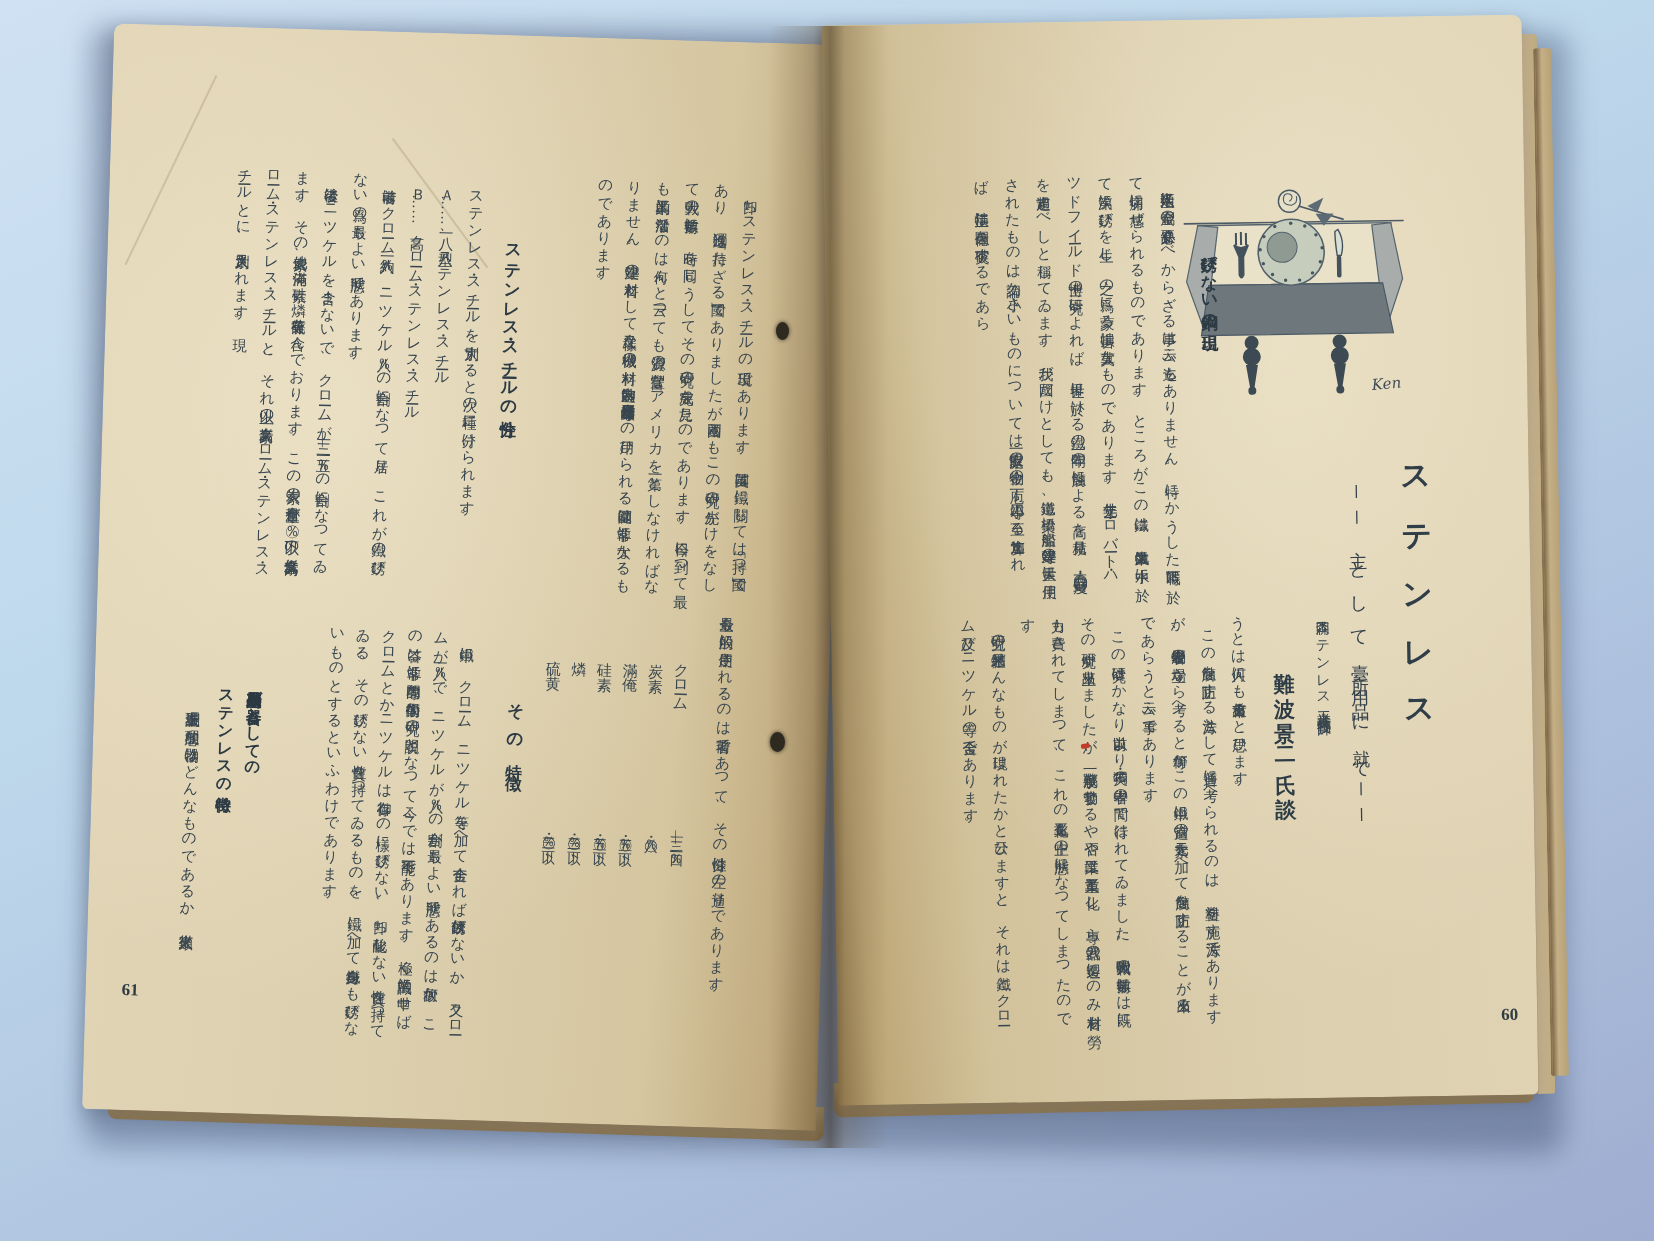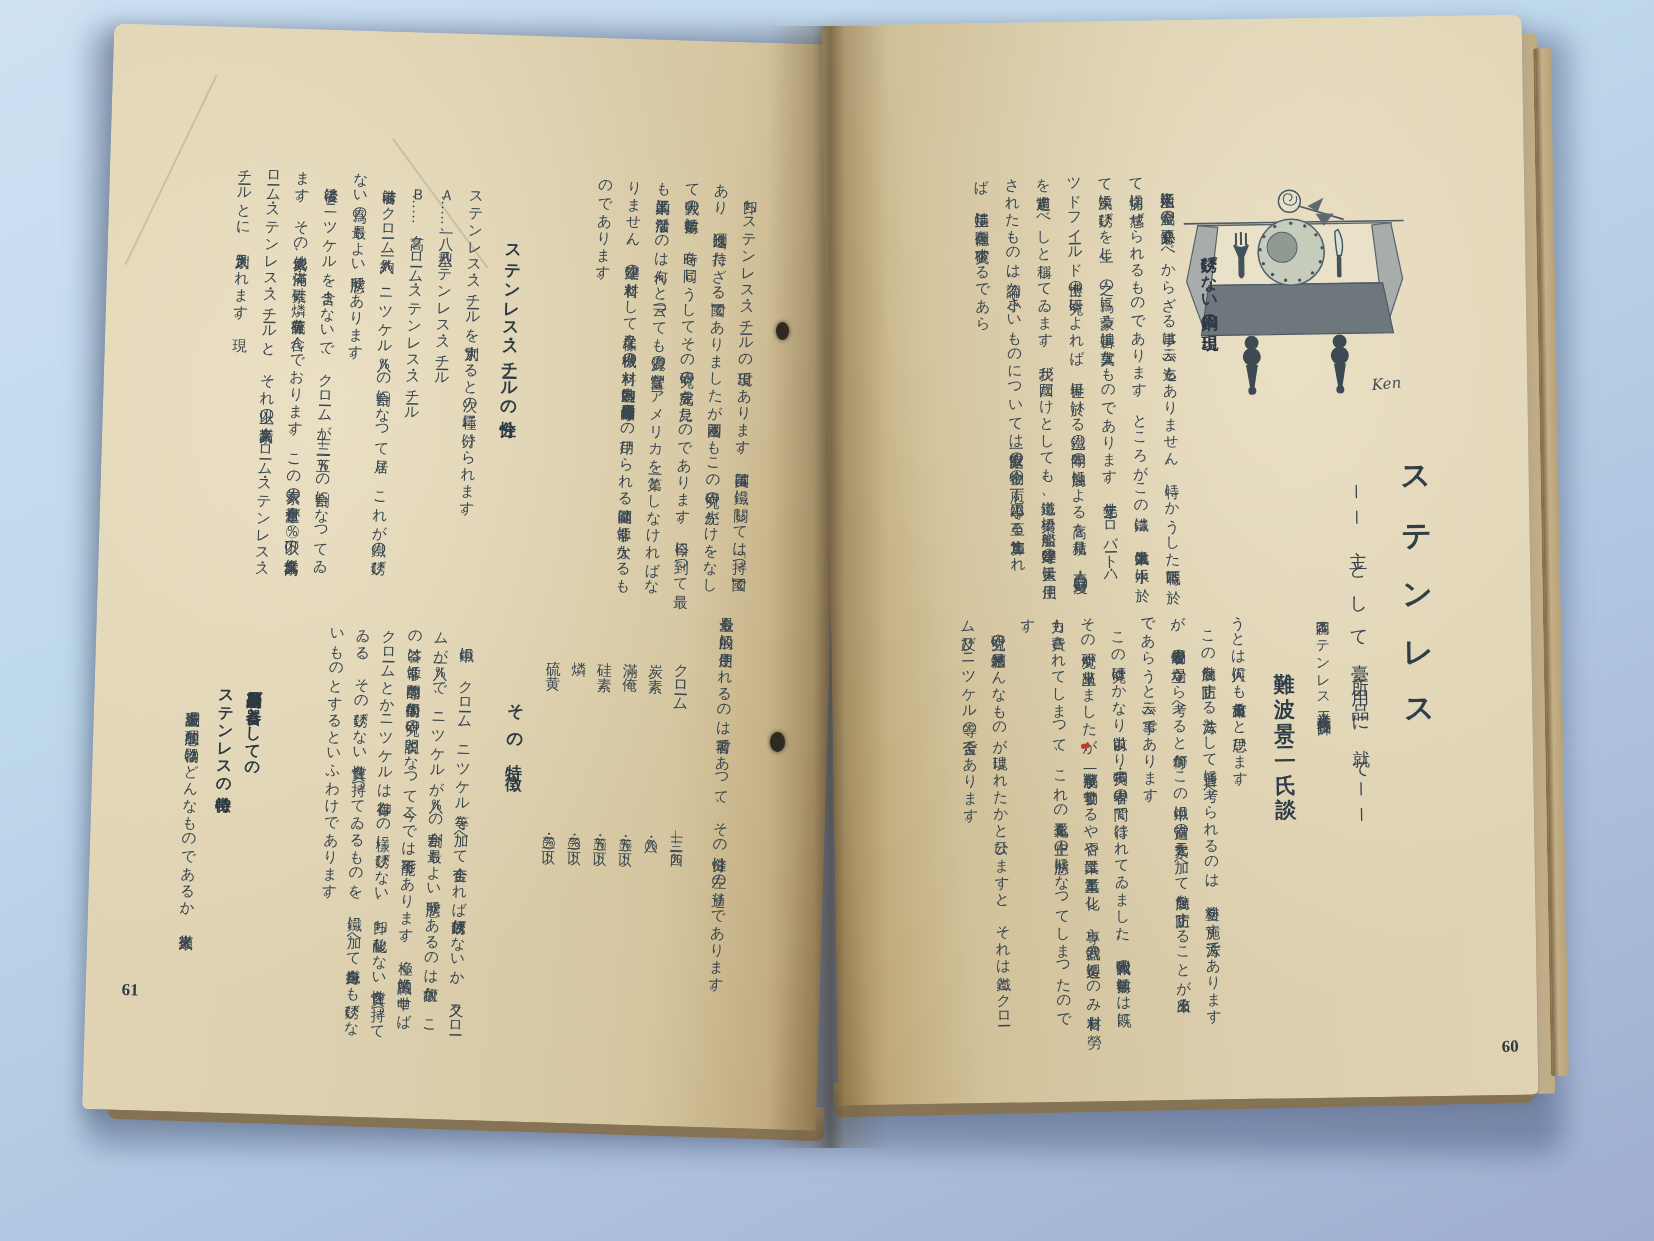--- a/index.html
+++ b/index.html
@@ -40,21 +40,21 @@
   .hd{font-weight:bold;color:#2c3a44;}
 
   
   #r-title{left:566px;top:430px;height:300px;font-size:30px;letter-spacing:24px;color:#303e48;font-weight:bold;}
   #r-subtitle{left:516px;top:468px;height:560px;font-size:18px;letter-spacing:13px;color:#35424c;}
   #r-affil{left:482px;top:592px;height:250px;font-size:14px;letter-spacing:1.5px;}
   #r-author{left:438px;top:638px;height:320px;font-size:21px;letter-spacing:25px;font-weight:bold;color:#2e3c46;}
   #r-sechead{left:372px;top:224px;height:160px;font-size:16.5px;letter-spacing:.5px;}
   #r-body-top{left:46px;top:146px;width:312px;height:416px;line-height:31px;}
   #r-body-bottom{left:60px;top:586px;width:362px;height:416px;line-height:30px;}
-  #r-pageno{position:absolute;left:664px;top:990px;font-family:"Liberation Serif",serif;font-weight:bold;font-size:17px;color:#2f3a42;margin-top:32px;}
+  #r-pageno{position:absolute;left:664px;top:990px;font-family:"Liberation Serif",serif;font-weight:bold;font-size:17px;color:#2f3a42;}
   #r-illus{position:absolute;left:353px;top:166px;width:232px;height:220px;}
 
   
   #l-body-1{left:423px;top:132px;width:232px;height:416px;line-height:29px;}
   #l-head-1{left:394px;top:198px;height:240px;font-size:16.5px;letter-spacing:.5px;}
   #l-body-2{left:61px;top:132px;width:320px;height:416px;line-height:29px;}
   #l-body-3{left:584px;top:564px;width:60px;height:416px;line-height:29px;}
   #l-head-2{left:410px;top:656px;height:140px;font-size:16.5px;letter-spacing:11px;}
   #l-body-4{left:176px;top:588px;width:208px;height:416px;line-height:26px;}
   #l-head-3{left:112px;top:652px;width:62px;height:330px;font-size:15.5px;line-height:28px;}

